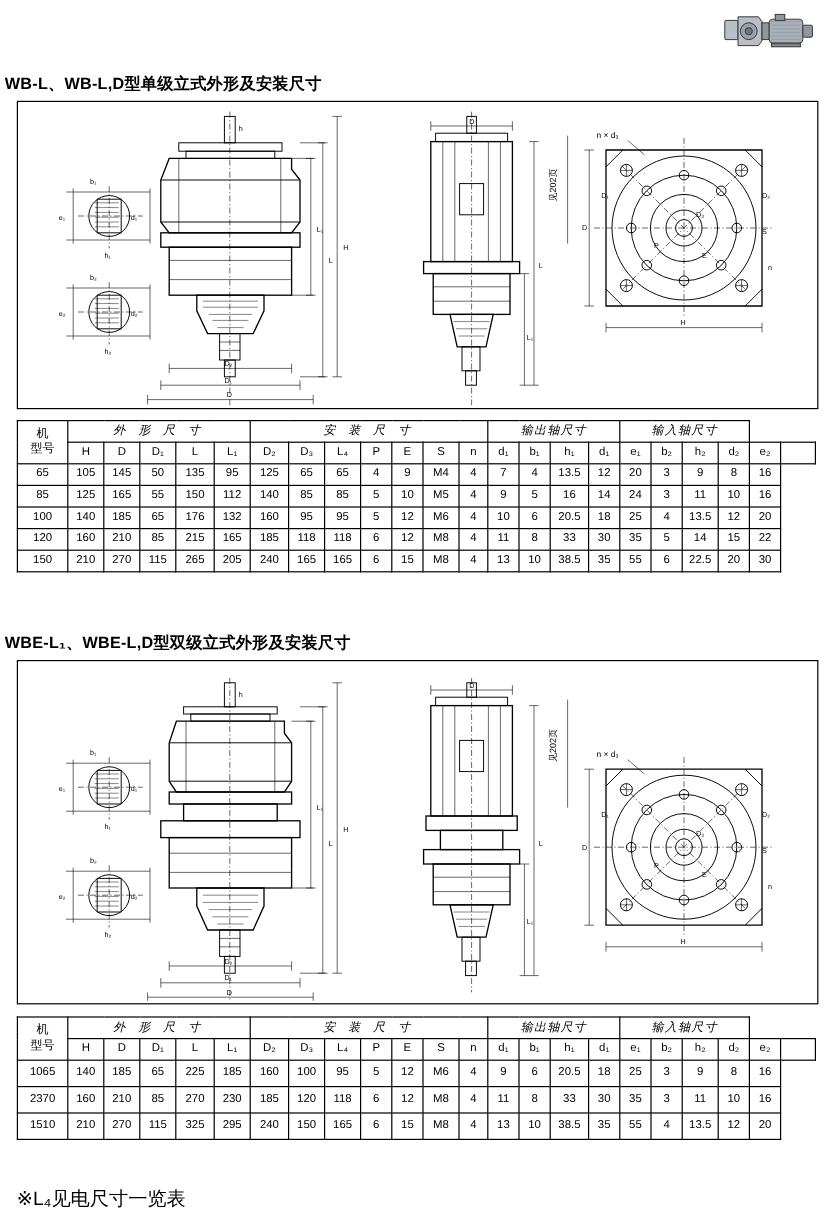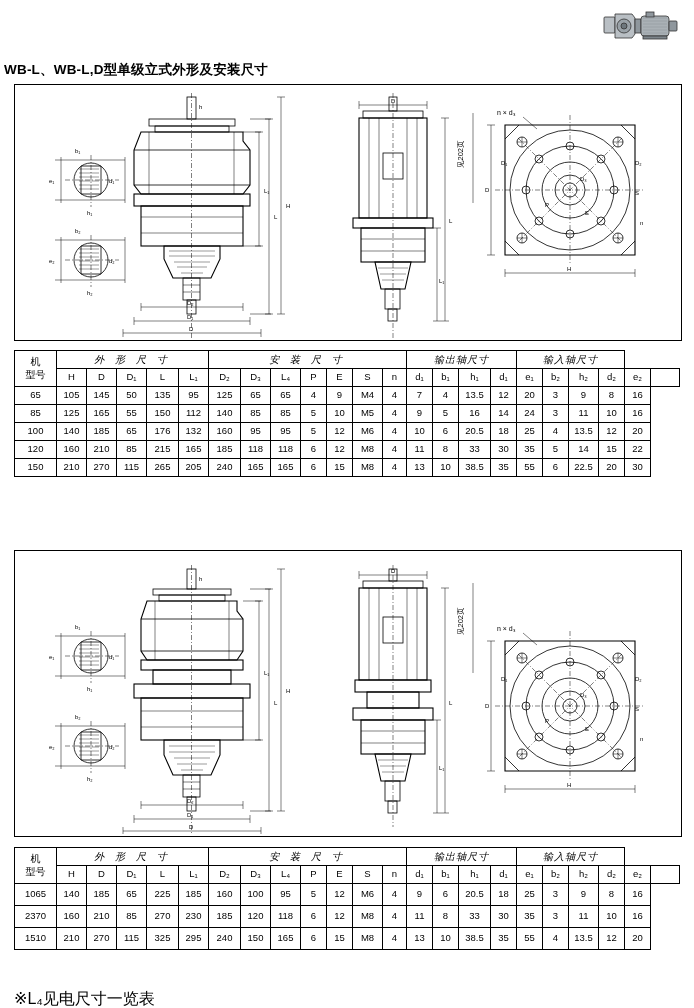--- a/index.html
+++ b/index.html
@@ -413,20 +413,21 @@
         <td>35</td>
         <td>55</td>
         <td>6</td>
         <td>22.5</td>
         <td>20</td>
         <td>30</td>
       </tr>
     </tbody>
   </table>
 
+  <div class="heading" style="top:527px;">WBE-L₁、WBE-L,D型双级立式外形及安装尺寸</div>
 
   <div class="frame" style="left:14px;top:550px;width:666px;height:285px;">
     <svg class="drw" width="664" height="283" viewBox="0 0 664 283">
 
       <g transform="translate(0,10)">
         <path class="thin" d="M40 75 L110 75 M40 115 L110 115"></path>
         <circle class="ln" cx="76" cy="95" r="17"></circle>
         <path class="ln" d="M66 81 L86 81 M66 109 L86 109 M66 81 L66 109 M86 81 L86 109"></path>
         <path class="dash" d="M50 95 L104 95 M76 70 L76 122"></path>
         <path class="hatch" d="M64 84 L84 84 M64 88 L84 88 M64 92 L84 92 M64 96 L84 96 M64 100 L84 100 M64 104 L84 104"></path>

